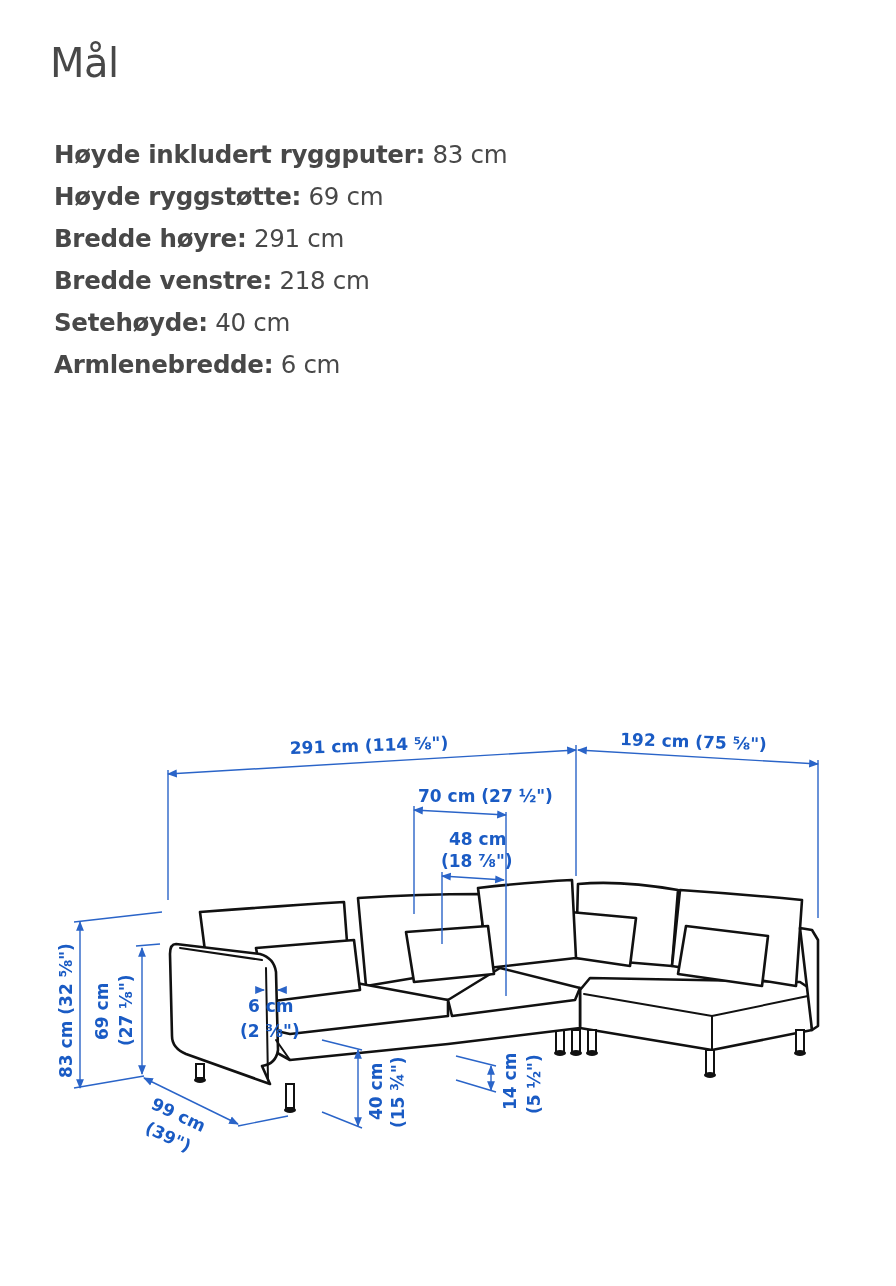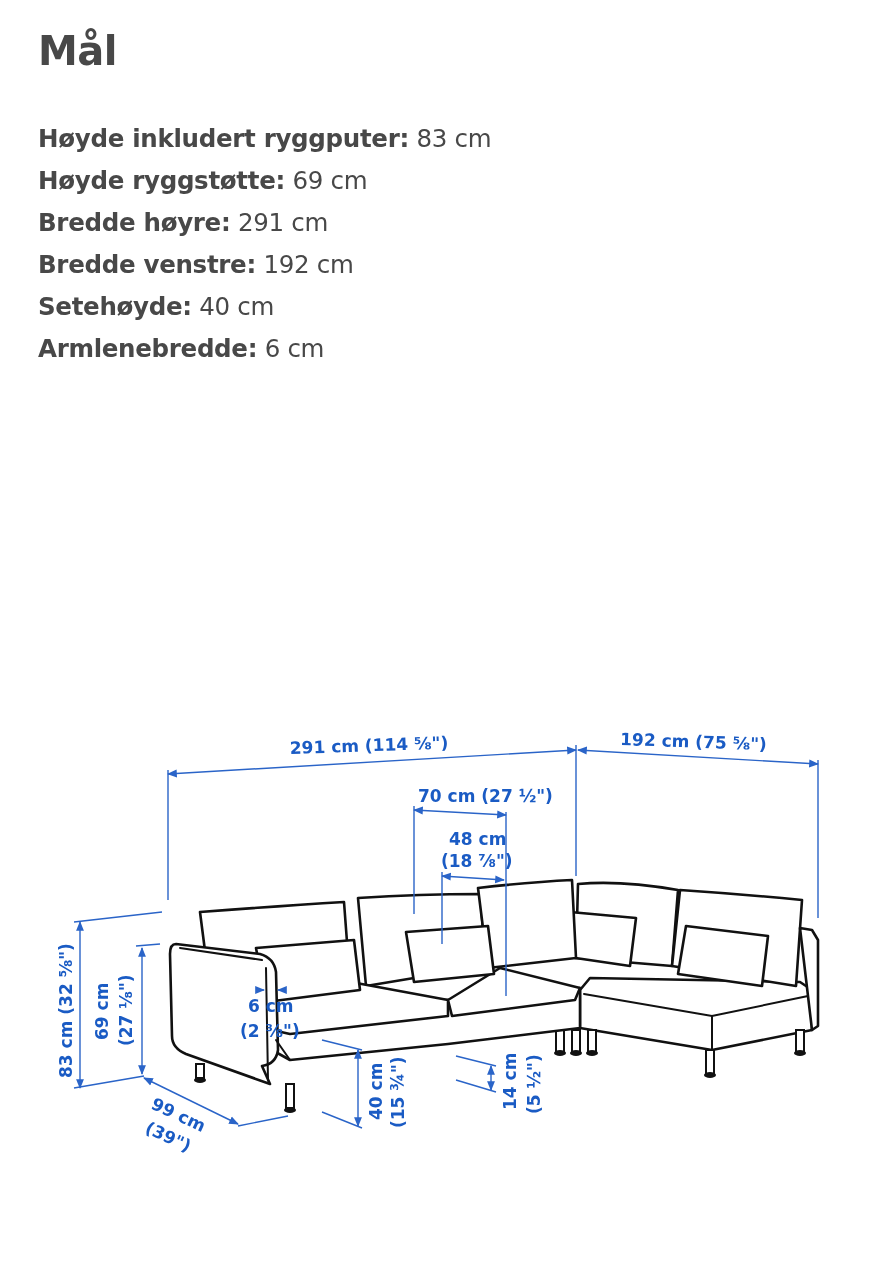--- a/index.html
+++ b/index.html
@@ -1,41 +1,41 @@
 <!DOCTYPE html>
 <html><head>
 <meta charset="utf-8">
 <style>
   html, body { margin: 0; padding: 0; background: #ffffff; }
   body { width: 896px; height: 1286px; position: relative; overflow: hidden;
          font-family: "DejaVu Sans", sans-serif; color: #484848; }
-  .title { position: absolute; left: 38px; top: 28px; font-size: 40px; font-weight: bold;
-           color: #484848; margin: 0; letter-spacing: -0.5px; }
-  .specs { position: absolute; left: 38px; top: 118px; margin: 0; padding: 0; list-style: none; }
+  .title { position: absolute; left: 38px; top: 28px; font-size: 40px; font-weight: normal;
+           color: #484848; margin: 12px; letter-spacing: -0.5px; }
+  .specs { position: absolute; left: 38px; top: 118px; margin: 16px; padding: 0; list-style: none; }
   .spec { font-size: 24.5px; line-height: 42px; white-space: nowrap; color: #484848; letter-spacing: -0.3px; }
   .spec .k { font-weight: bold; }
   .spec .v { font-weight: normal; }
   .diagram { position: absolute; left: 0; top: 700px; width: 896px; height: 480px; }
   .dim-text { font-family: "DejaVu Sans", sans-serif; font-weight: bold; fill: #1a5bc4; }
   .dim-line { stroke: #2a64c8; stroke-width: 1.4; fill: none; }
   .sofa { stroke: #111; stroke-width: 2.6; fill: #fff; stroke-linejoin: round; stroke-linecap: round; }
   .sofa-thin { stroke: #111; stroke-width: 2; fill: none; stroke-linecap: round; }
   .leg { fill: #fff; stroke: #111; stroke-width: 2; }
   .foot { fill: #111; }
 </style>
 </head>
 <body>
 
 <h1 class="title">Mål</h1>
 
 <ul class="specs">
   <li class="spec"><span class="k">Høyde inkludert ryggputer:</span> <span class="v">83 cm</span></li>
   <li class="spec"><span class="k">Høyde ryggstøtte:</span> <span class="v">69 cm</span></li>
   <li class="spec"><span class="k">Bredde høyre:</span> <span class="v">291 cm</span></li>
-  <li class="spec"><span class="k">Bredde venstre:</span> <span class="v">192 cm</span></li>
+  <li class="spec"><span class="k">Bredde venstre:</span> <span class="v">218 cm</span></li>
   <li class="spec"><span class="k">Setehøyde:</span> <span class="v">40 cm</span></li>
   <li class="spec"><span class="k">Armlenebredde:</span> <span class="v">6 cm</span></li>
 </ul>
 
 <svg class="diagram" viewBox="0 700 896 480" xmlns="http://www.w3.org/2000/svg">
   <defs>
     <marker id="arr" viewBox="0 0 10 10" refX="9" refY="5" markerWidth="7" markerHeight="7" orient="auto-start-reverse">
       <path d="M0,1 L10,5 L0,9 z" fill="#2a64c8"></path>
     </marker>
   </defs>

